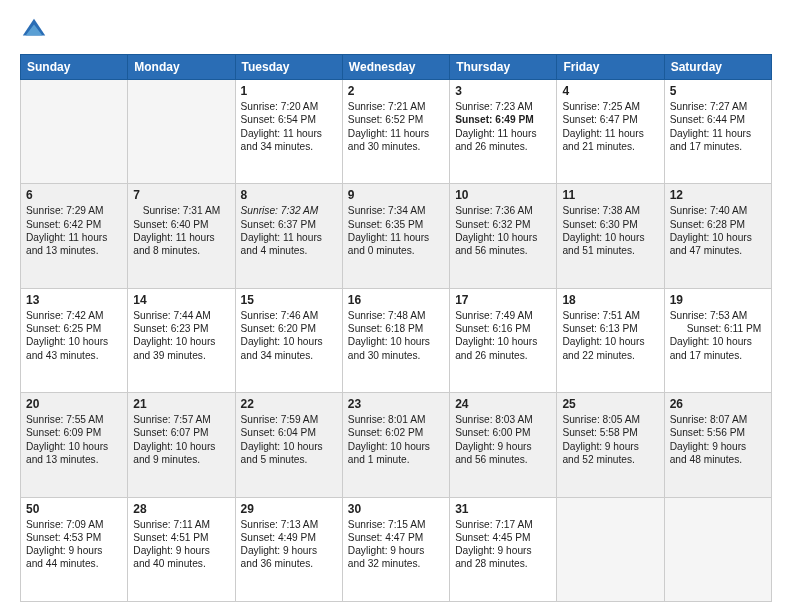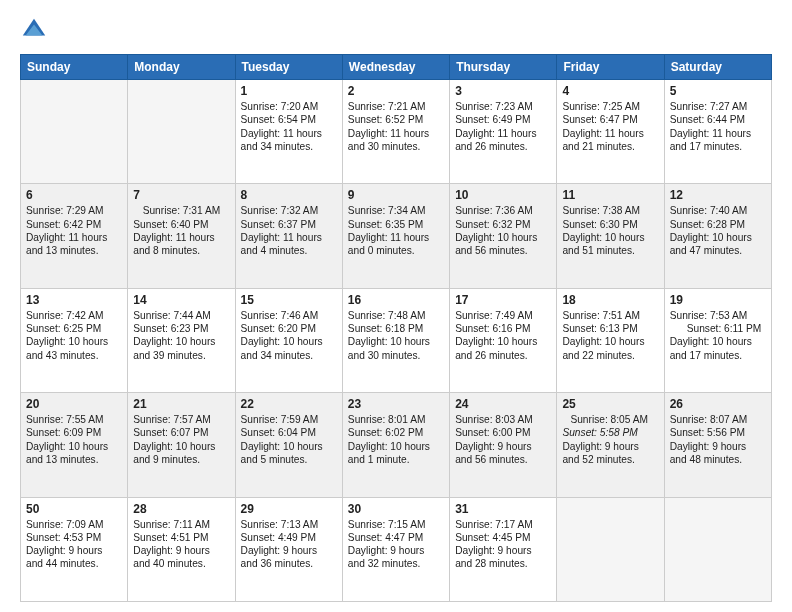--- a/index.html
+++ b/index.html
@@ -135,21 +135,21 @@
           <td>
             <span class="day-num">2</span>
             <span style="display: block; line-height: 1.3;">Sunrise: 7:21 AM</span>
             <span style="display: block; line-height: 1.3;">Sunset: 6:52 PM</span>
             <span style="display: block; line-height: 1.3;">Daylight: 11 hours</span>
             <span style="display: block; line-height: 1.3;">and 30 minutes.</span>
           </td>
           <td>
             <span class="day-num">3</span>
             <span style="display: block; line-height: 1.3;">Sunrise: 7:23 AM</span>
-            <span style="display: block; line-height: 1.3;">Sunset: 6:49 PM</span>
+            <span style="display: block; line-height: 1.3; font-weight: bold;">Sunset: 6:49 PM</span>
             <span style="display: block; line-height: 1.3;">Daylight: 11 hours</span>
             <span style="display: block; line-height: 1.3;">and 26 minutes.</span>
           </td>
           <td>
             <span class="day-num">4</span>
             <span style="display: block; line-height: 1.3;">Sunrise: 7:25 AM</span>
             <span style="display: block; line-height: 1.3;">Sunset: 6:47 PM</span>
             <span style="display: block; line-height: 1.3;">Daylight: 11 hours</span>
             <span style="display: block; line-height: 1.3;">and 21 minutes.</span>
           </td>
@@ -171,21 +171,21 @@
           </td>
           <td>
             <span class="day-num">7</span>
             <span style="display: block; line-height: 1.3; text-align: center;">Sunrise: 7:31 AM</span>
             <span style="display: block; line-height: 1.3;">Sunset: 6:40 PM</span>
             <span style="display: block; line-height: 1.3;">Daylight: 11 hours</span>
             <span style="display: block; line-height: 1.3;">and 8 minutes.</span>
           </td>
           <td>
             <span class="day-num">8</span>
-            <span style="display: block; line-height: 1.3;">Sunrise: 7:32 AM</span>
+            <span style="display: block; line-height: 1.3; font-style: italic;">Sunrise: 7:32 AM</span>
             <span style="display: block; line-height: 1.3;">Sunset: 6:37 PM</span>
             <span style="display: block; line-height: 1.3;">Daylight: 11 hours</span>
             <span style="display: block; line-height: 1.3;">and 4 minutes.</span>
           </td>
           <td>
             <span class="day-num">9</span>
             <span style="display: block; line-height: 1.3;">Sunrise: 7:34 AM</span>
             <span style="display: block; line-height: 1.3;">Sunset: 6:35 PM</span>
             <span style="display: block; line-height: 1.3;">Daylight: 11 hours</span>
             <span style="display: block; line-height: 1.3;">and 0 minutes.</span>
@@ -294,22 +294,22 @@
           </td>
           <td>
             <span class="day-num">24</span>
             <span style="display: block; line-height: 1.3;">Sunrise: 8:03 AM</span>
             <span style="display: block; line-height: 1.3;">Sunset: 6:00 PM</span>
             <span style="display: block; line-height: 1.3;">Daylight: 9 hours</span>
             <span style="display: block; line-height: 1.3;">and 56 minutes.</span>
           </td>
           <td>
             <span class="day-num">25</span>
-            <span style="display: block; line-height: 1.3; margin-left: 8px;">Sunrise: 8:05 AM</span>
-            <span style="display: block; line-height: 1.3; font-style: italic;">Sunset: 5:58 PM</span>
+            <span style="display: block; line-height: 1.3;">Sunrise: 8:05 AM</span>
+            <span style="display: block; line-height: 1.3;">Sunset: 5:58 PM</span>
             <span style="display: block; line-height: 1.3;">Daylight: 9 hours</span>
             <span style="display: block; line-height: 1.3;">and 52 minutes.</span>
           </td>
           <td>
             <span class="day-num">26</span>
             <span style="display: block; line-height: 1.3;">Sunrise: 8:07 AM</span>
             <span style="display: block; line-height: 1.3;">Sunset: 5:56 PM</span>
             <span style="display: block; line-height: 1.3;">Daylight: 9 hours</span>
             <span style="display: block; line-height: 1.3;">and 48 minutes.</span>
           </td>

